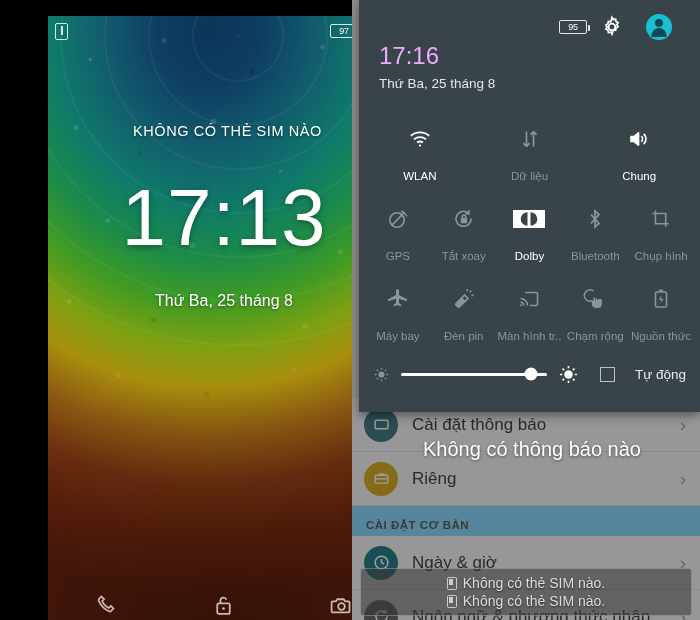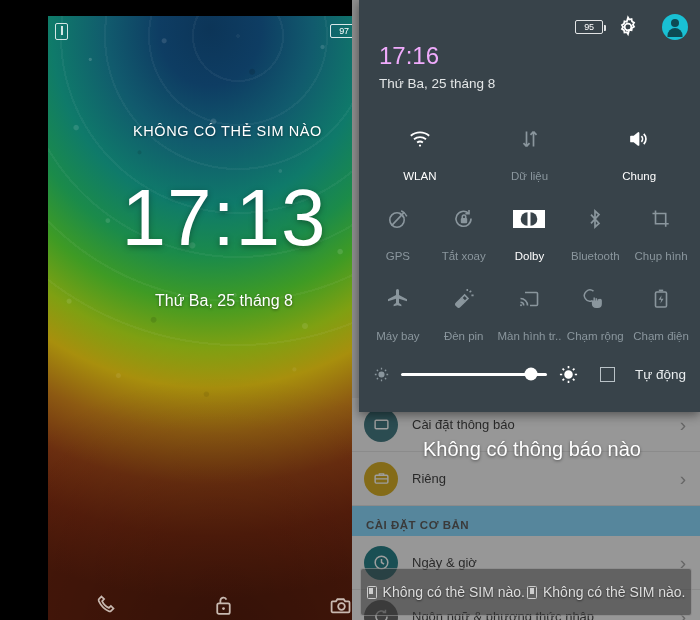--- a/index.html
+++ b/index.html
@@ -87,49 +87,49 @@
   .ic { opacity:.82; }
 
   
   .right { position:absolute; left:352px; top:0; width:348px; height:620px;
     background:#e9e9e9; overflow:hidden; }
   .settings-list { position:absolute; inset:0; background:#ececed; }
   .s-row { display:flex; align-items:center; height:54px; padding:0 14px 0 12px;
     background:#f2f2f2; border-bottom:1px solid #dcdcdc; }
   .s-row .ico { width:34px; height:34px; border-radius:50%; flex:none;
     display:flex; align-items:center; justify-content:center; margin-right:14px; }
-  .s-row .lbl { flex:1; font-size:13px; color:#2b2b2b; }
+  .s-row .lbl { flex:1; font-size:17px; color:#2b2b2b; }
   .chev { color:#9a9a9a; font-size:19px; font-weight:300; }
   .s-head { height:30px; display:flex; align-items:flex-end; padding:0 0 5px 14px;
     font-size:11.5px; font-weight:bold; letter-spacing:.5px; color:#4a4a4a;
     background:#7dd3fc; }
 
   
   .scrim { position:absolute; inset:0; background:rgba(40,40,40,.45); }
 
   .no-notif { position:absolute; top:438px; width:100%; text-align:center;
     color:#fff; font-size:20px; text-shadow:0 1px 3px rgba(0,0,0,.5);padding-left:12px; }
 
   
   .toast { position:absolute; left:8px; right:8px; bottom:4px; height:48px;
     border:1px solid rgba(255,255,255,.28); border-radius:3px;
-    background:rgba(55,55,55,.55); display:flex; flex-direction:row;
+    background:rgba(55,55,55,.55); display:flex; flex-direction:column;
     align-items:center; justify-content:center; gap:2px; }
   .toast-line { display:flex; align-items:center; gap:6px; color:#ddd; font-size:14px;
     text-shadow:0 1px 2px rgba(0,0,0,.6); }
   .sim-mini { width:10px; height:13px; border:1.4px solid #ccc; border-radius:1.5px;
     position:relative; flex:none; }
   .sim-mini::after { content:""; position:absolute; left:1.5px; top:1.5px;
     width:4px; height:6px; background:#ccc; }
 
   
   .qs { position:absolute; left:7px; top:0; width:341px; height:412px;
     background:#38434a; box-shadow:0 3px 10px rgba(0,0,0,.45); }
   .qs-top { height:110px; position:relative; }
-  .qs-icons { position:absolute; right:12px; top:14px; display:flex;
+  .qs-icons { position:absolute; right:28px; top:14px; display:flex;
     align-items:center; gap:12px; }
   .gear { width:26px; height:26px; }
   .qs-time { position:absolute; left:20px; top:44px; color:#f0abfc; font-size:24px;
     font-weight:300; line-height:1; }
   .qs-date { position:absolute; left:20px; top:76px; color:#e3e6e7; font-size:13.5px; }
 
   .tiles { padding:4px 6px 0; }
   .tile-row { display:flex; }
   .tile { flex:1; height:80px; display:flex; flex-direction:column;
     align-items:center; justify-content:center; gap:19px; }
@@ -376,21 +376,21 @@
               <path d="M9.6 13.6v3.2c0 2 1.5 3.4 3.6 3.4h1.6c1.9 0 3.3-1.3 3.3-3.2v-3.4a1.1 1.1 0 0 0-2.2 0" fill="currentColor" stroke="currentColor"></path>
             </svg>
             <div class="t-lbl">Chạm rộng</div>
           </div>
           <div class="tile off">
             <svg width="24" height="24" viewBox="0 0 24 24" fill="none" stroke="currentColor" stroke-width="1.6">
               <rect x="6.5" y="5" width="11" height="15" rx="1.3"></rect>
               <path d="M9.8 3.4h4.4"></path>
               <path d="M12.6 8.2l-3 4.6h2.6l-.8 3.8 3.2-4.8h-2.6z" fill="currentColor" stroke="none"></path>
             </svg>
-            <div class="t-lbl">Chạm điện</div>
+            <div class="t-lbl">Nguồn thức</div>
           </div>
         </div>
       </div>
 
       <div class="bright">
         <svg class="sun" width="17" height="17" viewBox="0 0 24 24" fill="none" stroke="#8a969d" stroke-width="1.8">
           <circle cx="12" cy="12" r="3.4" fill="#8a969d"></circle>
           <path d="M12 2.6v2.4M12 19v2.4M2.6 12H5M19 12h2.4M5.4 5.4l1.7 1.7M16.9 16.9l1.7 1.7M18.6 5.4l-1.7 1.7M7.1 16.9l-1.7 1.7"></path>
         </svg>
         <div class="track">

